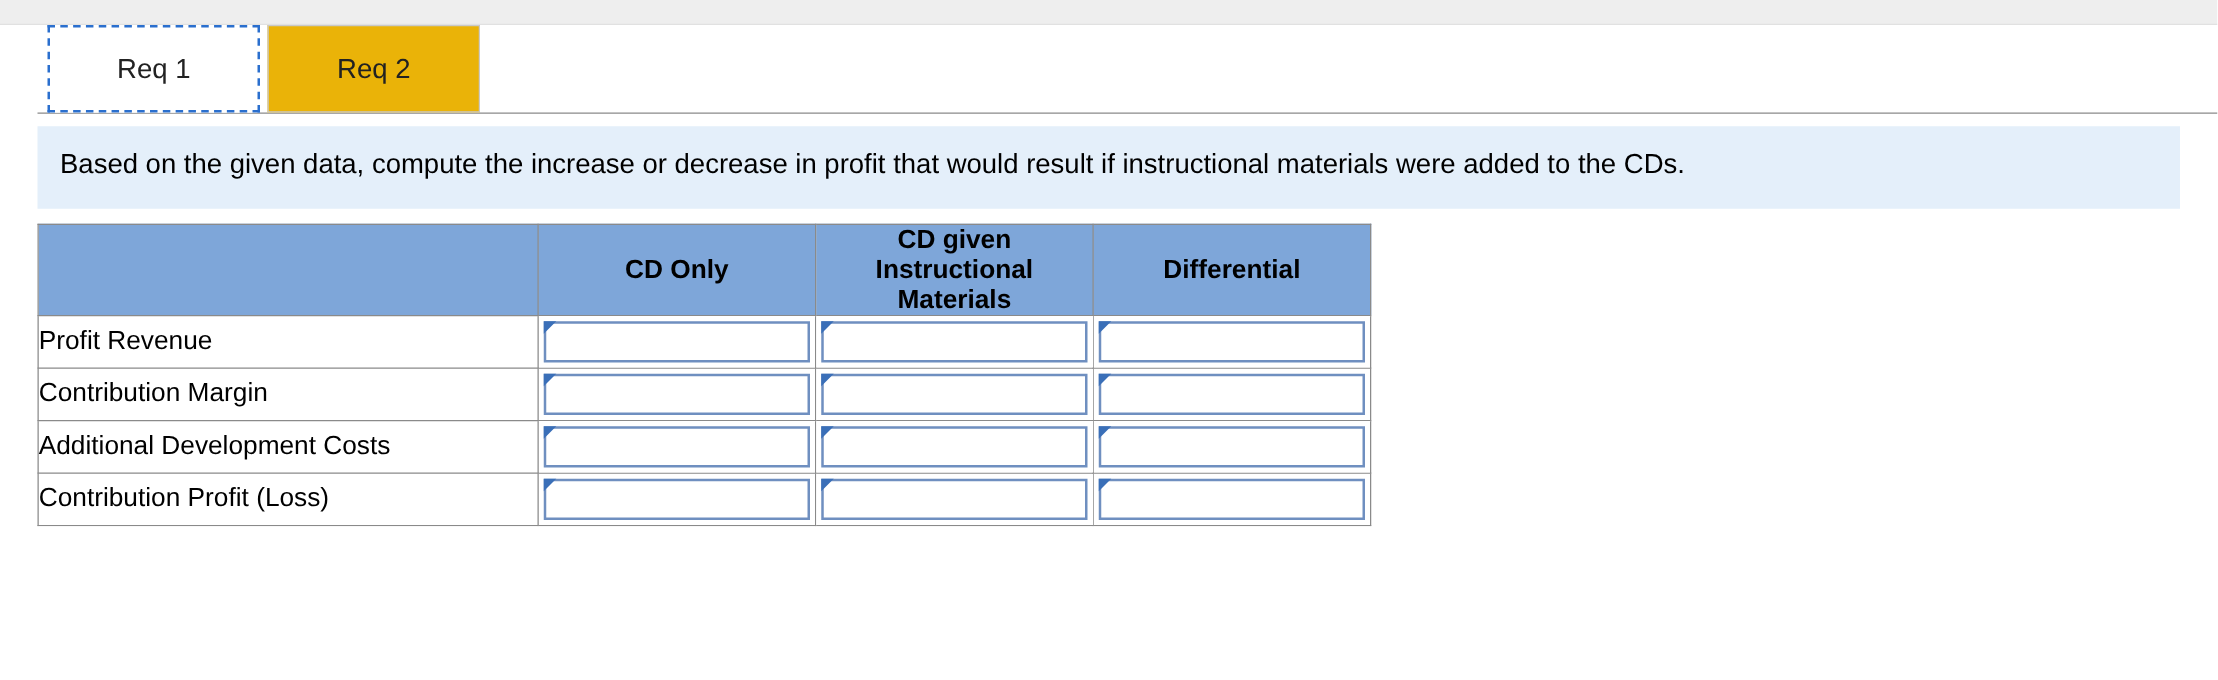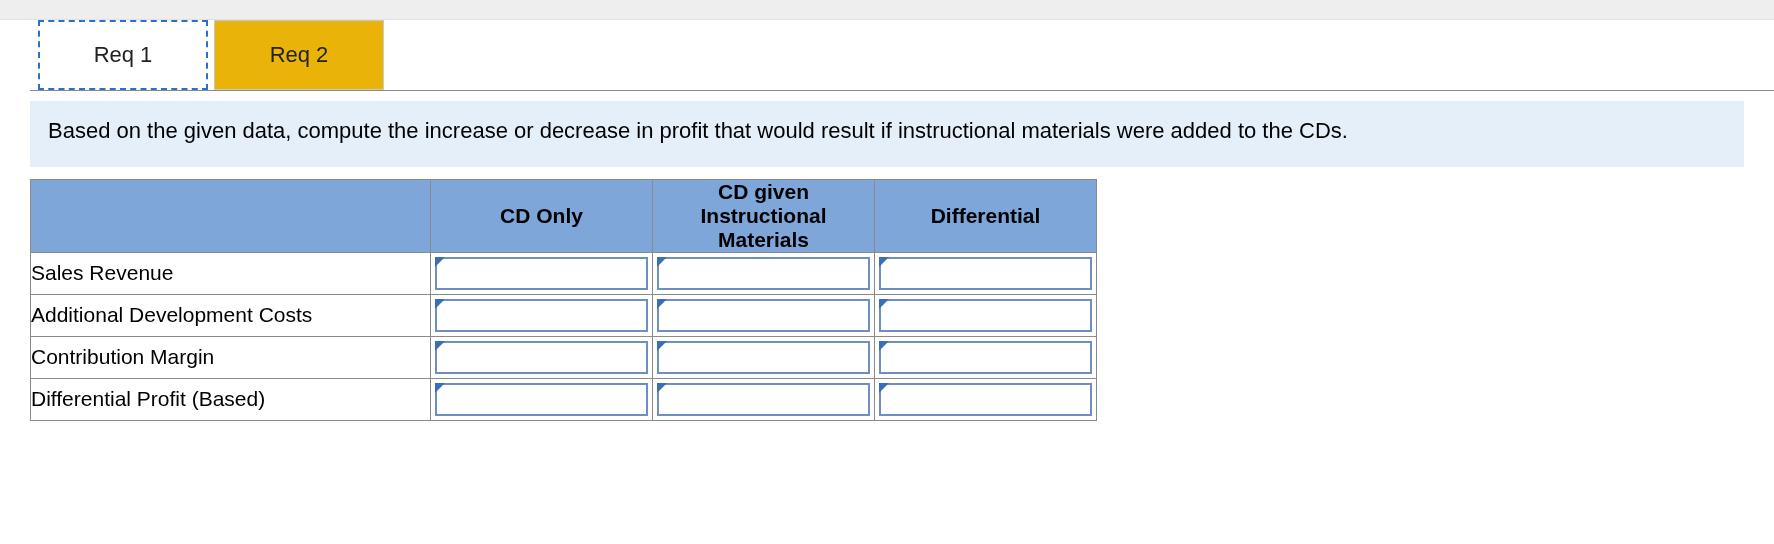--- a/index.html
+++ b/index.html
@@ -126,21 +126,42 @@
       <thead>
         <tr>
           <th class="header-row col-label header-blank"></th>
           <th class="header-row col-data"><span>CD Only</span></th>
           <th class="header-row col-data"><span>CD given Instructional Materials</span></th>
           <th class="header-row col-data"><span>Differential</span></th>
         </tr>
       </thead>
       <tbody>
         <tr>
-          <td class="row-label-cell col-label"><span>Sales Revenue</span></td>
+          <td class="row-label-cell col-label"><span>Profit Revenue</span></td>
+          <td class="input-cell col-data">
+              <div class="frame">
+                <span></span>
+              </div>
+              <div class="tri"></div>
+            </td>
+          <td class="input-cell col-data">
+              <div class="frame">
+                <span></span>
+              </div>
+              <div class="tri"></div>
+            </td>
+          <td class="input-cell col-data">
+              <div class="frame">
+                <span></span>
+              </div>
+              <div class="tri"></div>
+            </td>
+        </tr>
+        <tr>
+          <td class="row-label-cell col-label"><span>Contribution Margin</span></td>
           <td class="input-cell col-data">
               <div class="frame">
                 <span></span>
               </div>
               <div class="tri"></div>
             </td>
           <td class="input-cell col-data">
               <div class="frame">
                 <span></span>
               </div>
@@ -168,42 +189,21 @@
               <div class="tri"></div>
             </td>
           <td class="input-cell col-data">
               <div class="frame">
                 <span></span>
               </div>
               <div class="tri"></div>
             </td>
         </tr>
         <tr>
-          <td class="row-label-cell col-label"><span>Contribution Margin</span></td>
-          <td class="input-cell col-data">
-              <div class="frame">
-                <span></span>
-              </div>
-              <div class="tri"></div>
-            </td>
-          <td class="input-cell col-data">
-              <div class="frame">
-                <span></span>
-              </div>
-              <div class="tri"></div>
-            </td>
-          <td class="input-cell col-data">
-              <div class="frame">
-                <span></span>
-              </div>
-              <div class="tri"></div>
-            </td>
-        </tr>
-        <tr>
-          <td class="row-label-cell col-label"><span>Differential Profit (Based)</span></td>
+          <td class="row-label-cell col-label"><span>Contribution Profit (Loss)</span></td>
           <td class="input-cell col-data">
               <div class="frame">
                 <span></span>
               </div>
               <div class="tri"></div>
             </td>
           <td class="input-cell col-data">
               <div class="frame">
                 <span></span>
               </div>

